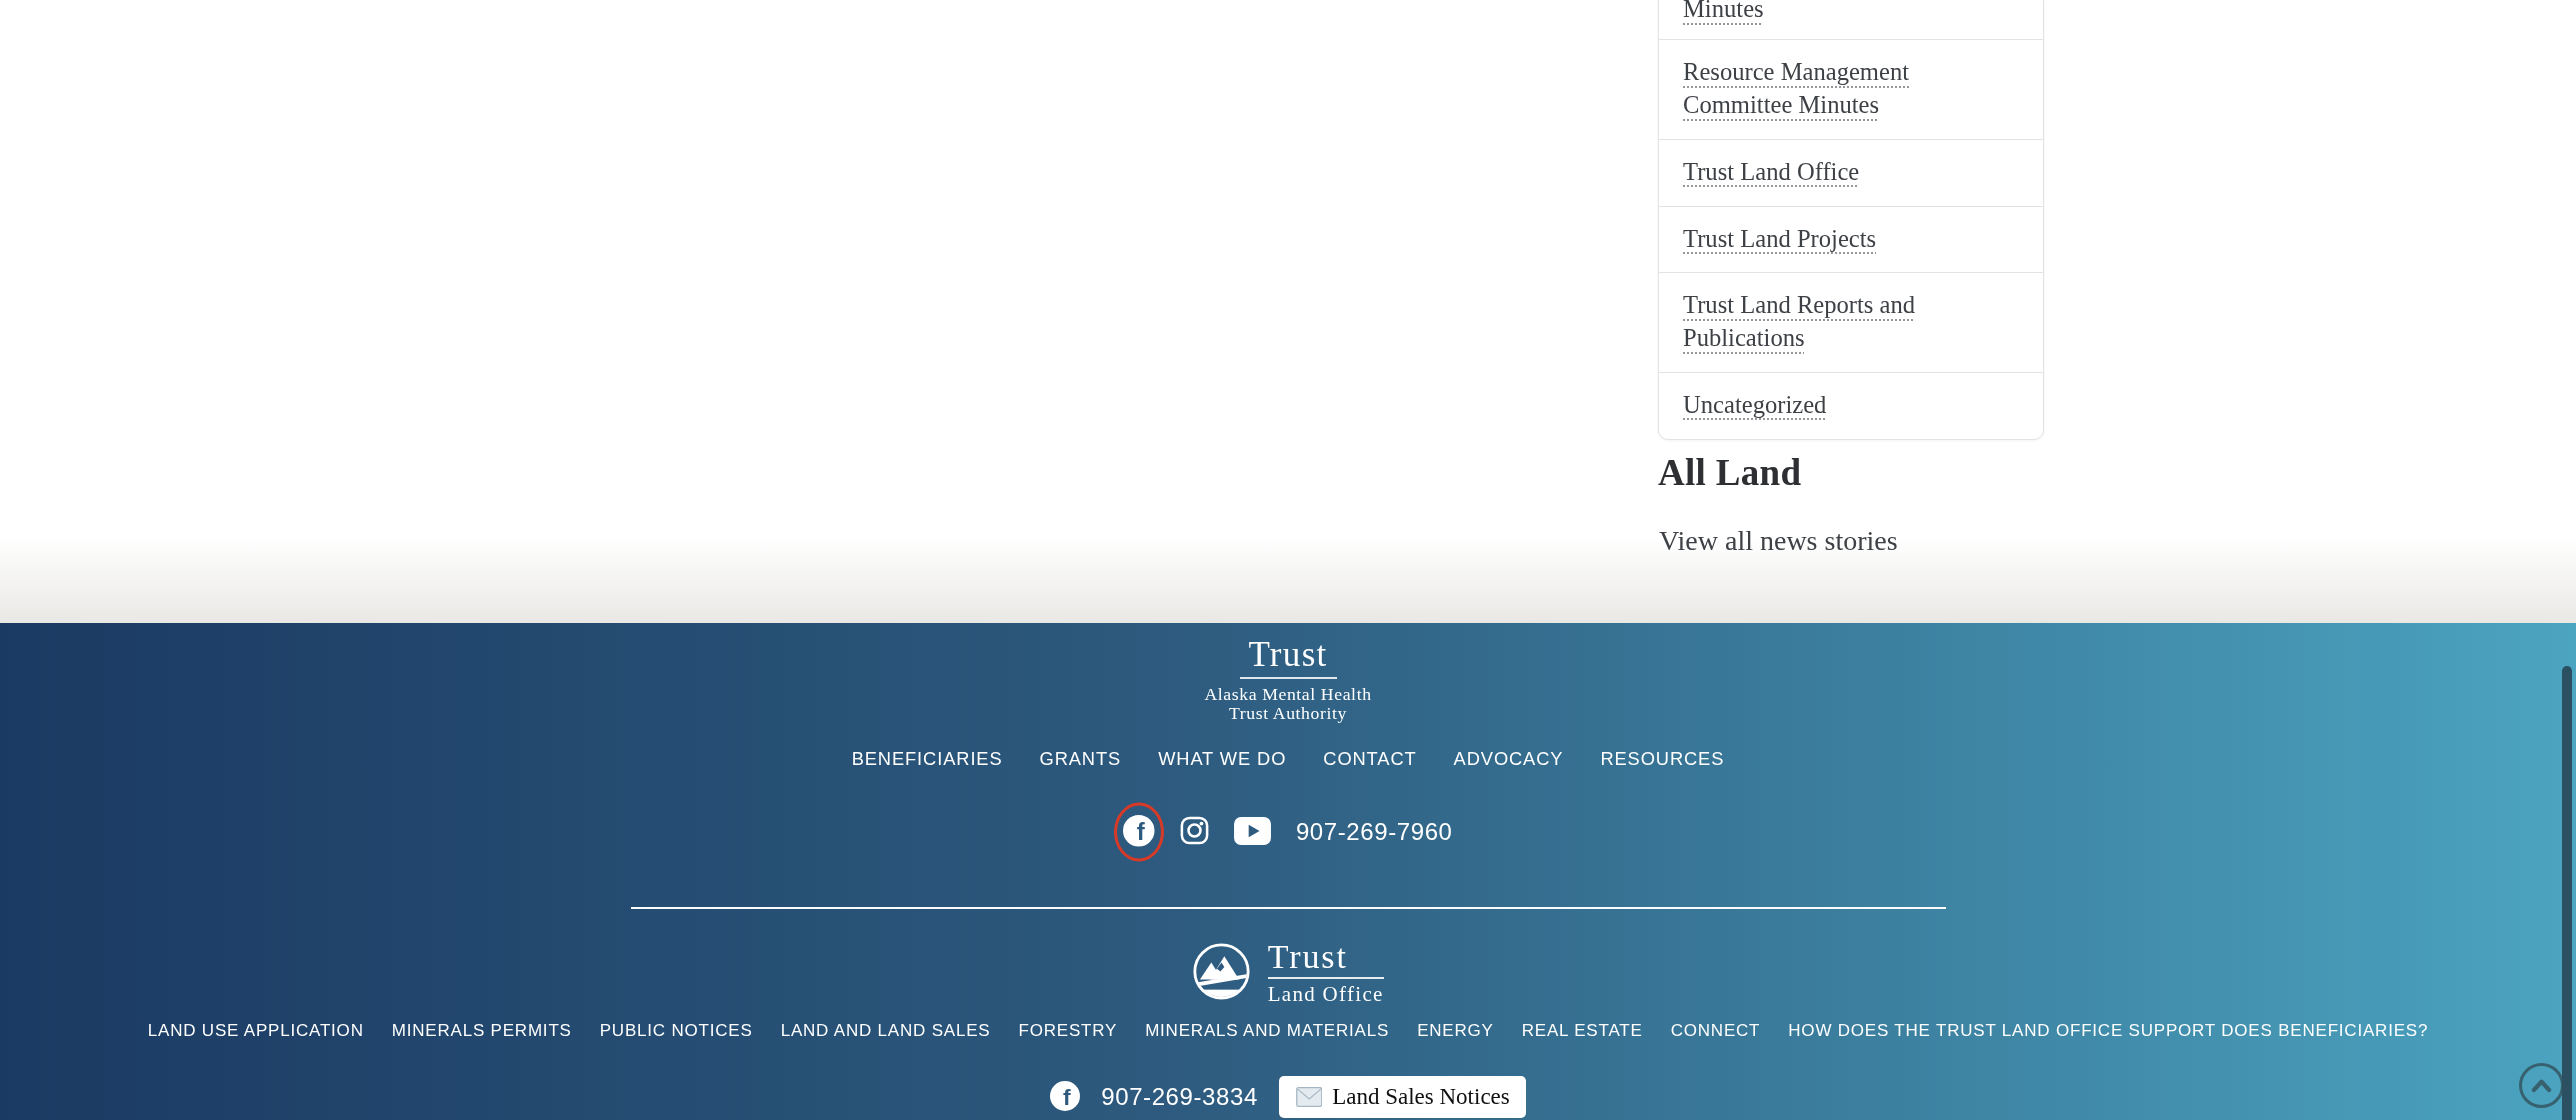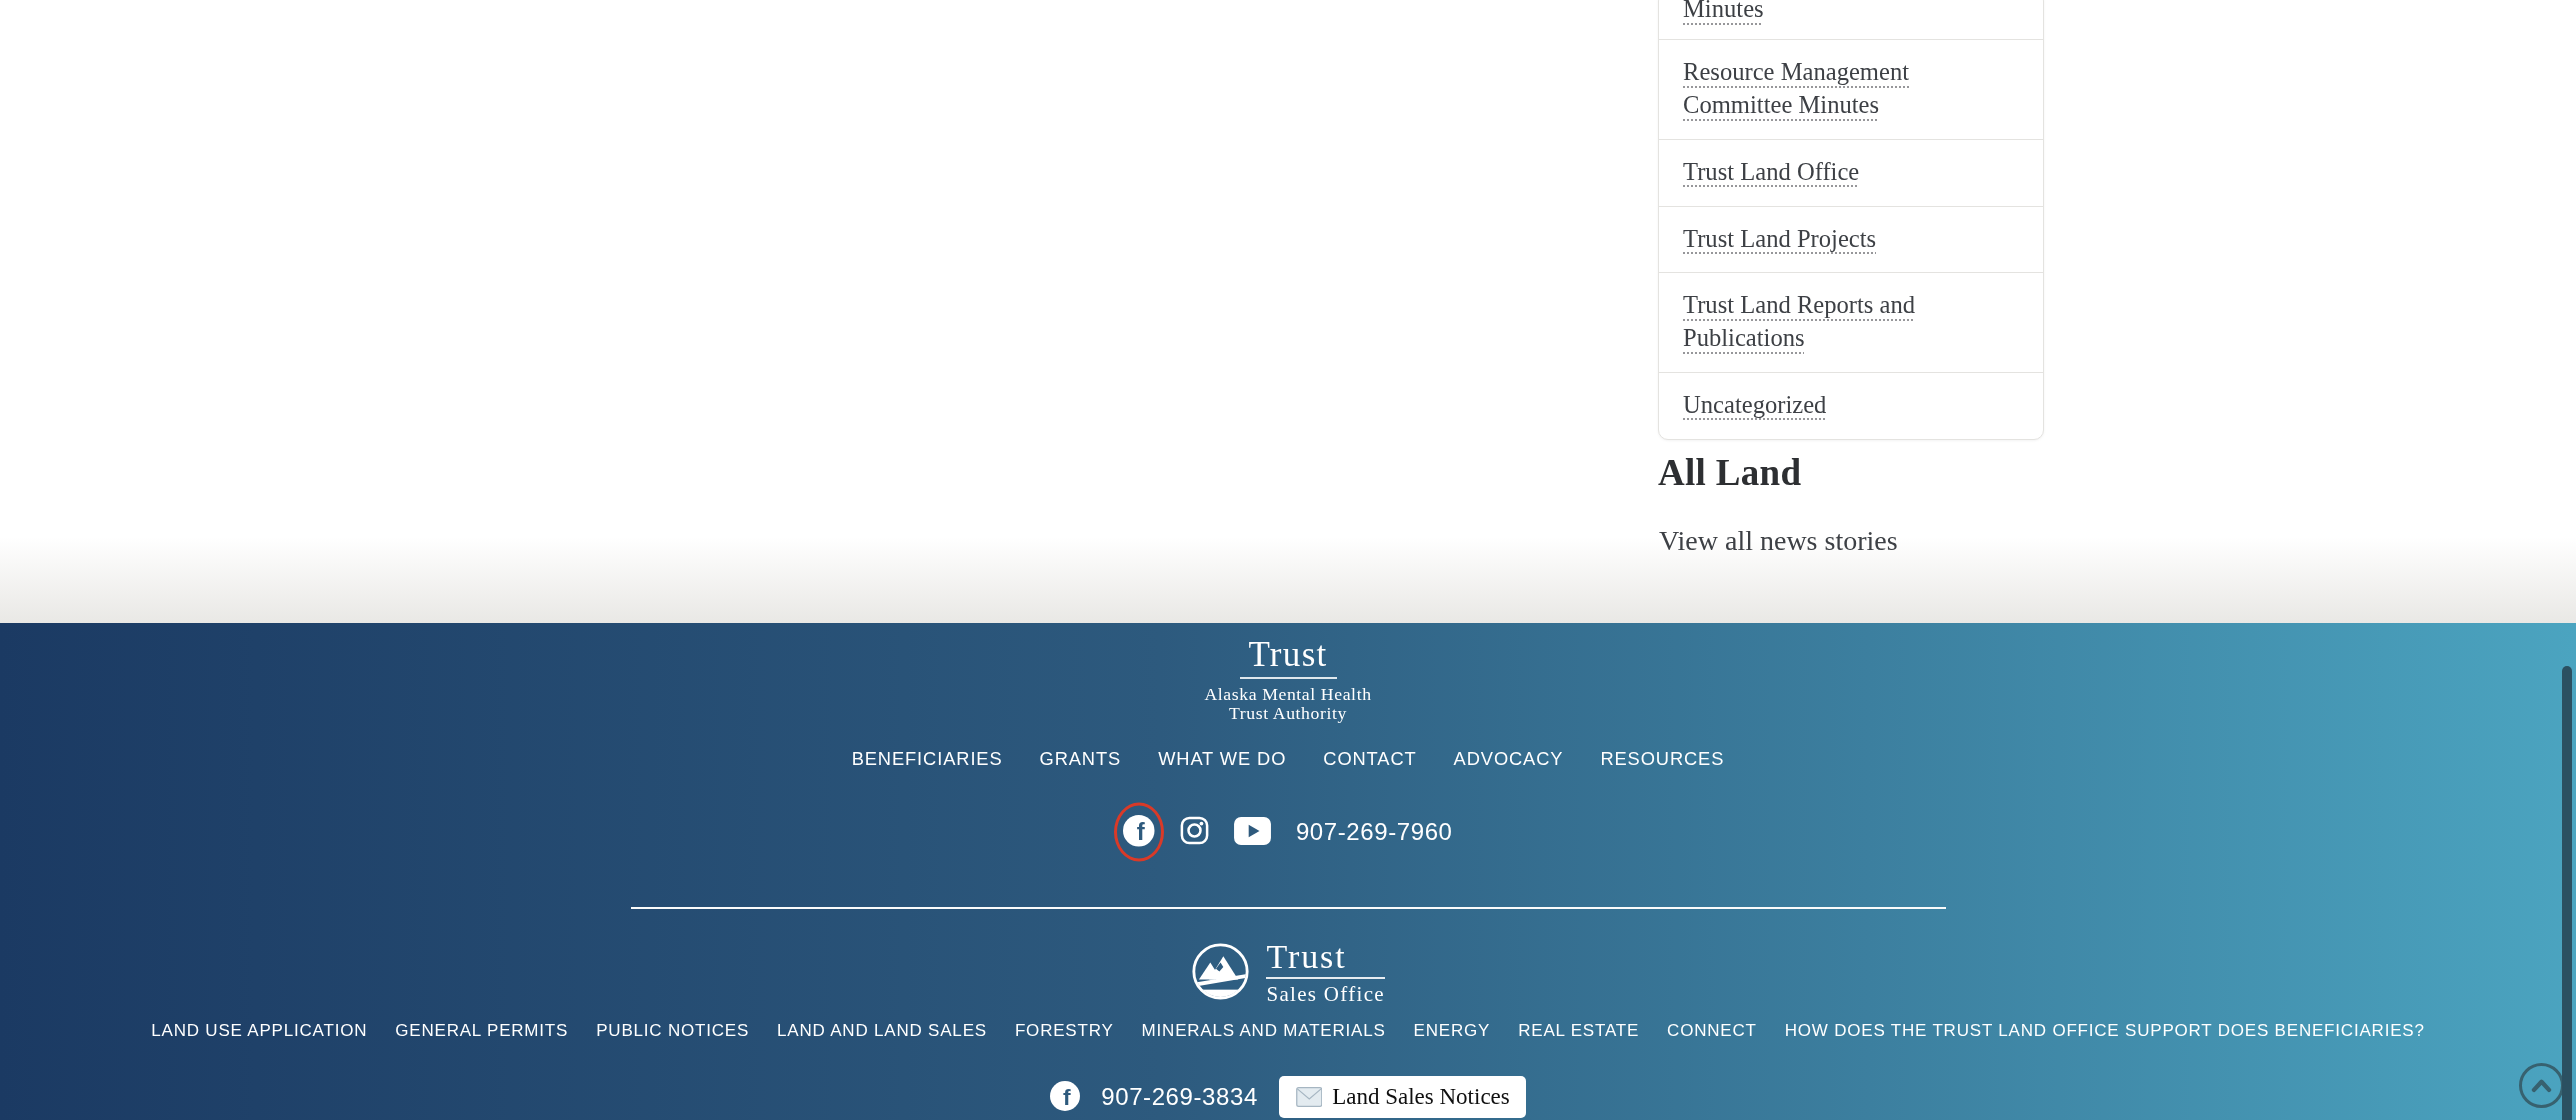--- a/index.html
+++ b/index.html
@@ -216,27 +216,27 @@
               <polygon points="32,66 57,25 83,66" fill="#ffffff"></polygon>
               <polygon points="44,47 52,36 57,44 50,52" fill="#2d5a7e"></polygon>
               <polygon points="4,72 100,56 100,63 4,79" fill="#ffffff"></polygon>
               <rect x="4" y="84" width="96" height="18" fill="#ffffff"></rect>
             </g>
           </svg>
         </span>
         <span class="logo2-text">
           <span class="logo2-title">Trust</span>
           <span class="logo2-rule"></span>
-          <span class="logo2-sub">Sales Office</span>
+          <span class="logo2-sub">Land Office</span>
         </span>
       </div>
 
       <nav class="nav-row nav2">
         <a class="white-link nav-link">LAND USE APPLICATION</a>
-        <a class="white-link nav-link">GENERAL PERMITS</a>
+        <a class="white-link nav-link">MINERALS PERMITS</a>
         <a class="white-link nav-link">PUBLIC NOTICES</a>
         <a class="white-link nav-link">LAND AND LAND SALES</a>
         <a class="white-link nav-link">FORESTRY</a>
         <a class="white-link nav-link">MINERALS AND MATERIALS</a>
         <a class="white-link nav-link">ENERGY</a>
         <a class="white-link nav-link">REAL ESTATE</a>
         <a class="white-link nav-link">CONNECT</a>
         <a class="white-link nav-link">HOW DOES THE TRUST LAND OFFICE SUPPORT DOES BENEFICIARIES?</a>
       </nav>
 

